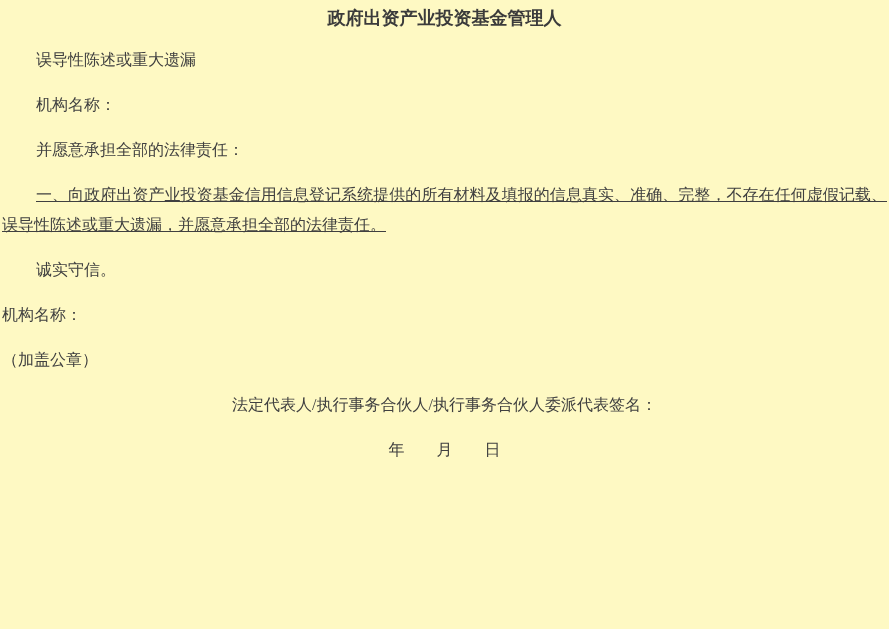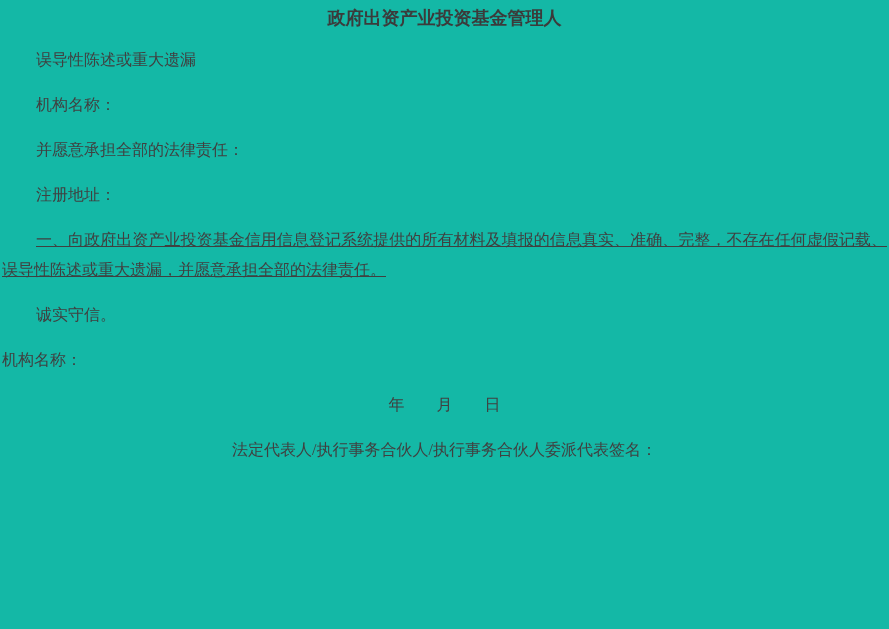--- a/index.html
+++ b/index.html
@@ -6,21 +6,21 @@
     margin: 0;
     padding: 0;
     background: #ffffff;
   }
   .page {
     position: relative;
     width: 889px;
     height: 629px;
     box-sizing: border-box;
     padding: 0 2px;
-    background: #14b8a6;
+    background: #fef9c3;
     color: #404040;
     font-family: "Liberation Serif", "DejaVu Serif", serif;
     font-size: 16px;
     line-height: 30px;
     overflow: hidden;
   }
   .doc-title {
     margin: 6px 0 0 0;
     font-size: 18px;
     line-height: 24px;
@@ -52,28 +52,28 @@
 <div class="page">
 
   <h1 class="doc-title">政府出资产业投资基金管理人</h1>
 
   <p class="indent">误导性陈述或重大遗漏</p>
 
   <p class="indent">机构名称：</p>
 
   <p class="indent">并愿意承担全部的法律责任：</p>
 
-  <p class="indent">注册地址：</p>
 
 
   <p class="clause">一、向政府出资产业投资基金信用信息登记系统提供的所有材料及填报的信息真实、准确、完整，不存在任何虚假记载、误导性陈述或重大遗漏，并愿意承担全部的法律责任。</p>
 
 
   <p class="indent">诚实守信。</p>
 
   <p class="sig-left">机构名称：</p>
 
+  <p class="sig-left">（加盖公章）</p>
+
+  <p class="center">法定代表人/执行事务合伙人/执行事务合伙人委派代表签名：</p>
 
   <p class="center">年　　月　　日</p>
-
-  <p class="center">法定代表人/执行事务合伙人/执行事务合伙人委派代表签名：</p>
 
 </div>
 
 </body></html>

